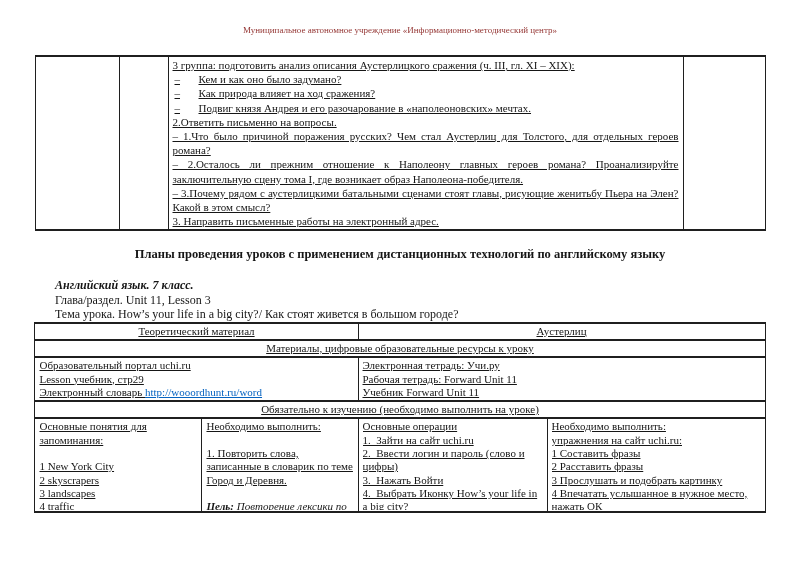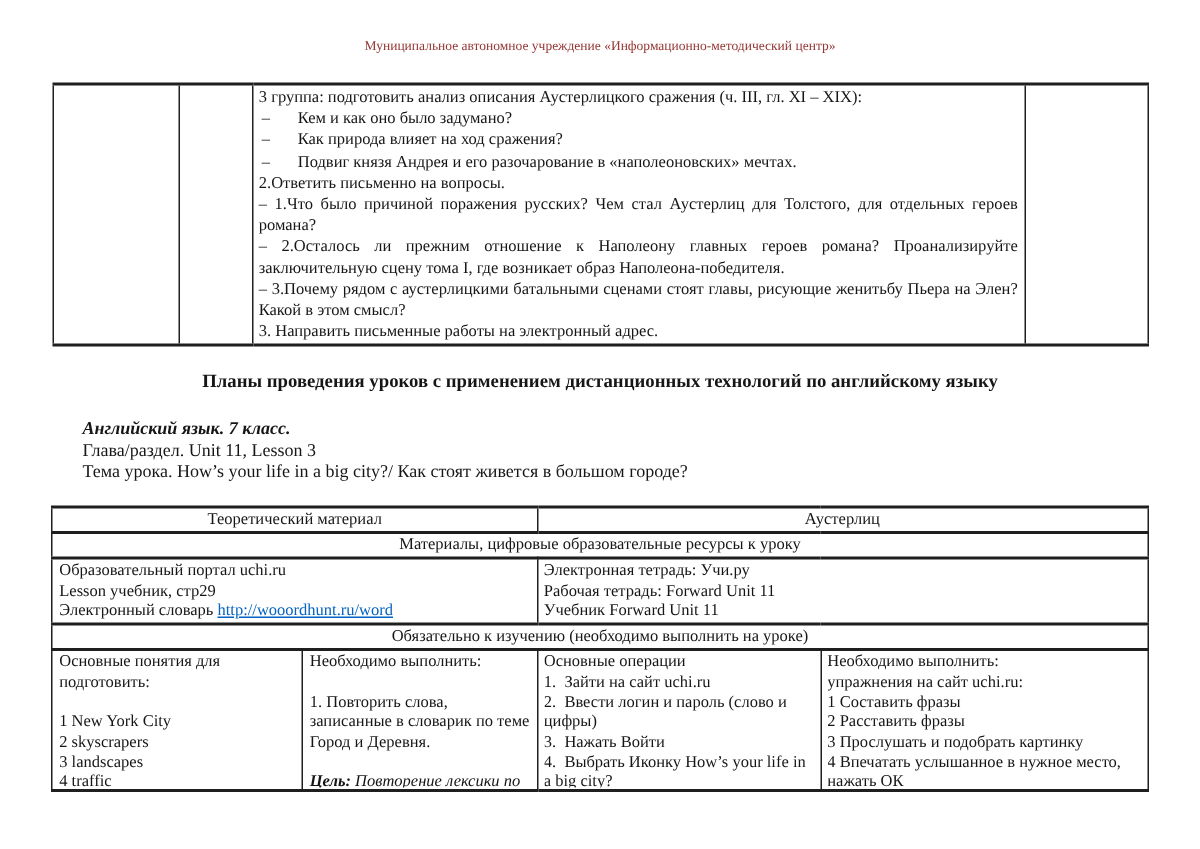--- a/index.html
+++ b/index.html
@@ -24,20 +24,21 @@
     color: var(--header_color);
   }
 
   table { border-collapse: collapse; table-layout: fixed; margin: 0 auto; }
   td, th {
     border: solid var(--border_color);
     border-width: 2px 1px;
     vertical-align: top;
     font-weight: normal;
     text-align: left;
+    text-decoration: underline;
   }
 
   
   .t1 { margin-top: 19px; width: 730px; }
   .t1 td { font-size: 11px; line-height: 14.2px; padding: 1px 4px; }
   .t1 .c1 { width: 84px; }
   .t1 .c2 { width: 49px; }
   .t1 .c3 { width: 515px; }
   .t1 .c4 { width: 82px; }
   .t1 .main-cell { height: 172px; }
@@ -50,21 +51,21 @@
   .main-title {
     margin-top: 16px;
     text-align: center;
     font-weight: bold;
     font-size: 12.5px; line-height: 14px;
   }
   .meta { margin: 17px 35px 0 55px; font-size: 12px; line-height: 14.4px; }
   .meta .subject { font-weight: bold; font-style: italic; }
 
   
-  .t2 { margin-top: 15px; width: 730px; padding-left: 36px; }
+  .t2 { width: 730px; padding-left: 36px; }
   .t2 td { font-size: 11px; line-height: 13.3px; padding: 1px 4px; }
   .t2 .k1 { width: 167px; }
   .t2 .k2 { width: 156px; }
   .t2 .k3 { width: 189px; }
   .t2 .k4 { width: 218px; }
   .t2 .head-cell { text-align: center; height: 16px; }
   .t2 .band-cell { height: 16px; text-align: center; }
   .t2 .res-cell  { height: 40px; }
   .cell-clip { height: 90px; overflow: hidden; }
   .blank-line { height: 13.3px; }
@@ -143,21 +144,21 @@
         <div>Рабочая тетрадь: Forward Unit 11</div>
         <div>Учебник Forward Unit 11</div>
       </td>
     </tr>
     <tr>
       <td colspan="4" class="band-cell">Обязательно к изучению (необходимо выполнить на уроке)</td>
     </tr>
     <tr>
       <td>
         <div class="cell-clip">
-          <div>Основные понятия для подготовить:</div>
+          <div>Основные понятия для запоминания:</div>
           <div class="blank-line"></div>
           <div>1 New York City</div>
           <div>2 skyscrapers</div>
           <div>3 landscapes</div>
           <div>4 traffic</div>
         </div>
       </td>
       <td>
         <div class="cell-clip">
           <div>Необходимо выполнить:</div>

